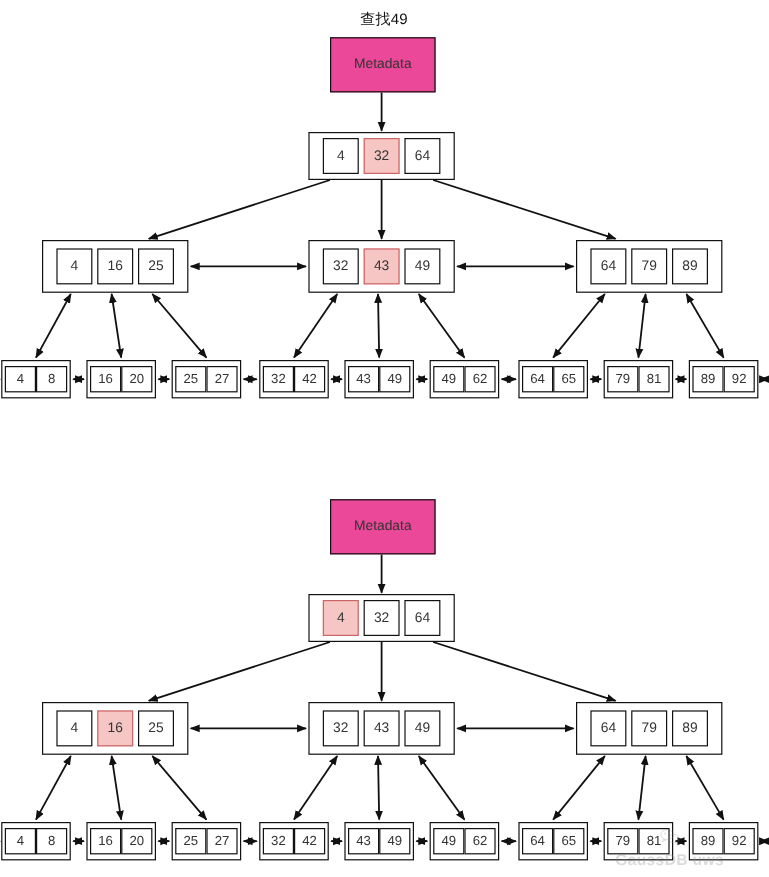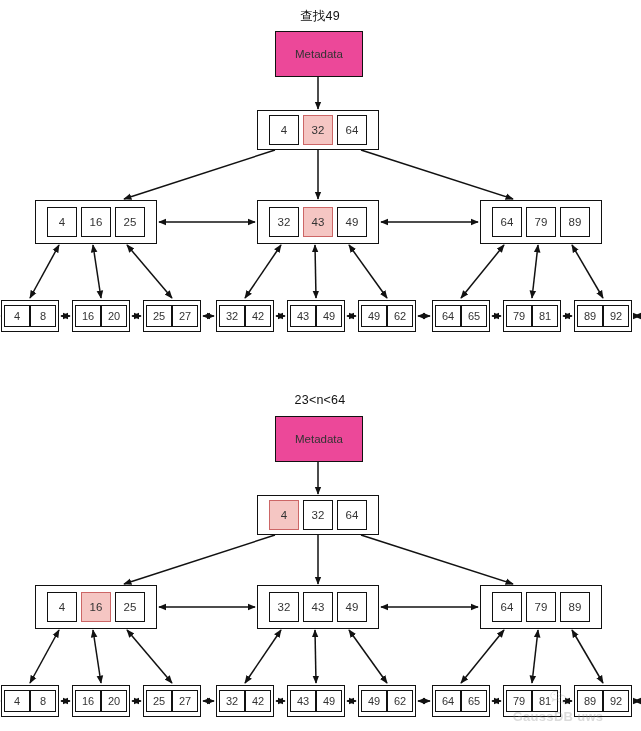--- a/index.html
+++ b/index.html
@@ -254,21 +254,20 @@
       <line x1="203" y1="316" x2="214" y2="316" marker-end="url(#ah-tree-range-23-64)" marker-start="url(#ah-tree-range-23-64)"></line>
       <line x1="276" y1="316" x2="285" y2="316" marker-end="url(#ah-tree-range-23-64)" marker-start="url(#ah-tree-range-23-64)"></line>
       <line x1="347" y1="316" x2="356" y2="316" marker-end="url(#ah-tree-range-23-64)" marker-start="url(#ah-tree-range-23-64)"></line>
       <line x1="418" y1="316" x2="430" y2="316" marker-end="url(#ah-tree-range-23-64)" marker-start="url(#ah-tree-range-23-64)"></line>
       <line x1="492" y1="316" x2="501" y2="316" marker-end="url(#ah-tree-range-23-64)" marker-start="url(#ah-tree-range-23-64)"></line>
       <line x1="563" y1="316" x2="572" y2="316" marker-end="url(#ah-tree-range-23-64)" marker-start="url(#ah-tree-range-23-64)"></line>
       <line x1="634" y1="316" x2="640" y2="316" marker-end="url(#ah-tree-range-23-64)" marker-start="url(#ah-tree-range-23-64)"></line>
       <line x1="0" y1="316" x2="0" y2="316" marker-end="url(#ah-tree-range-23-64)"></line>
       <line x1="641" y1="222" x2="662" y2="222" marker-end="url(#ah-tree-range-23-64)"></line>
     </svg>
-    <div class="title" style="left: 240px; top: 8px;">23&lt;n&lt;64</div>
     <div class="meta-box" style="left: 275px; top: 31px;">Metadata</div>
     <div class="inode" style="left: 257px; top: 110px; width: 122px; height: 40px;">
       <div class="cell hl">4</div>
       <div class="cell">32</div>
       <div class="cell">64</div>
     </div>
     <div class="inode" style="left: 35px; top: 200px; width: 122px; height: 44px;">
       <div class="cell">4</div>
       <div class="cell hl">16</div>
       <div class="cell">25</div>

